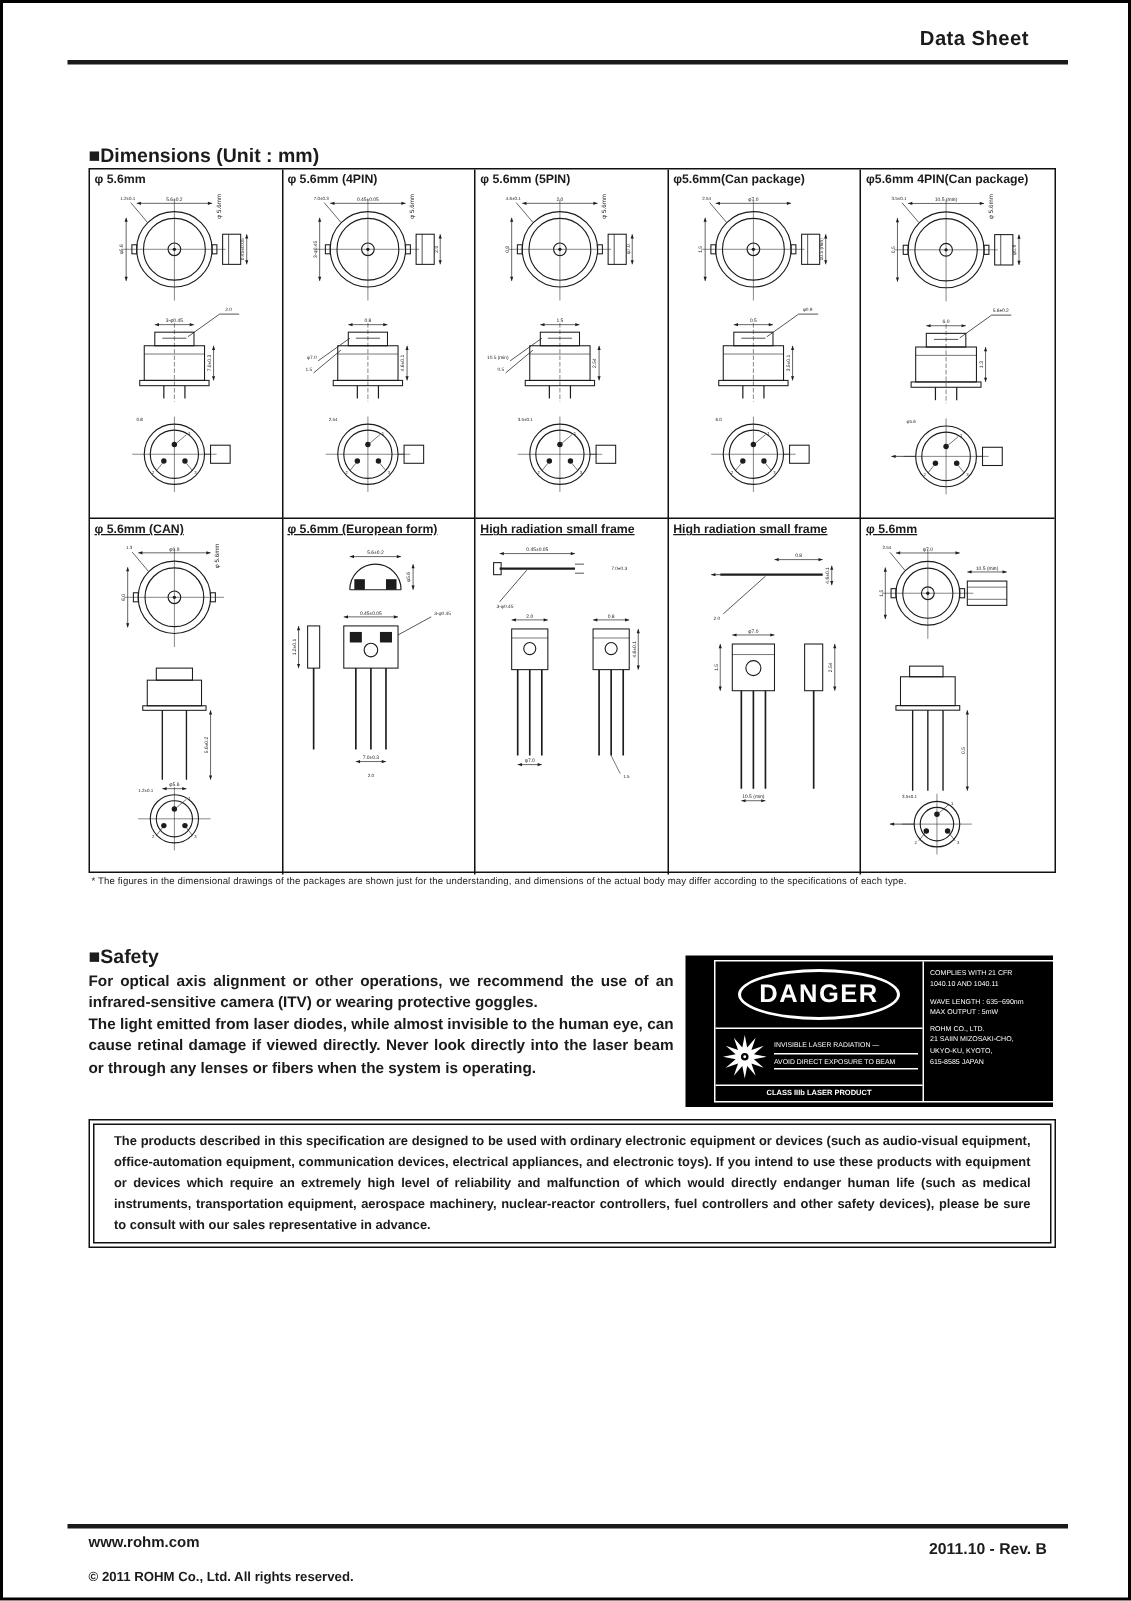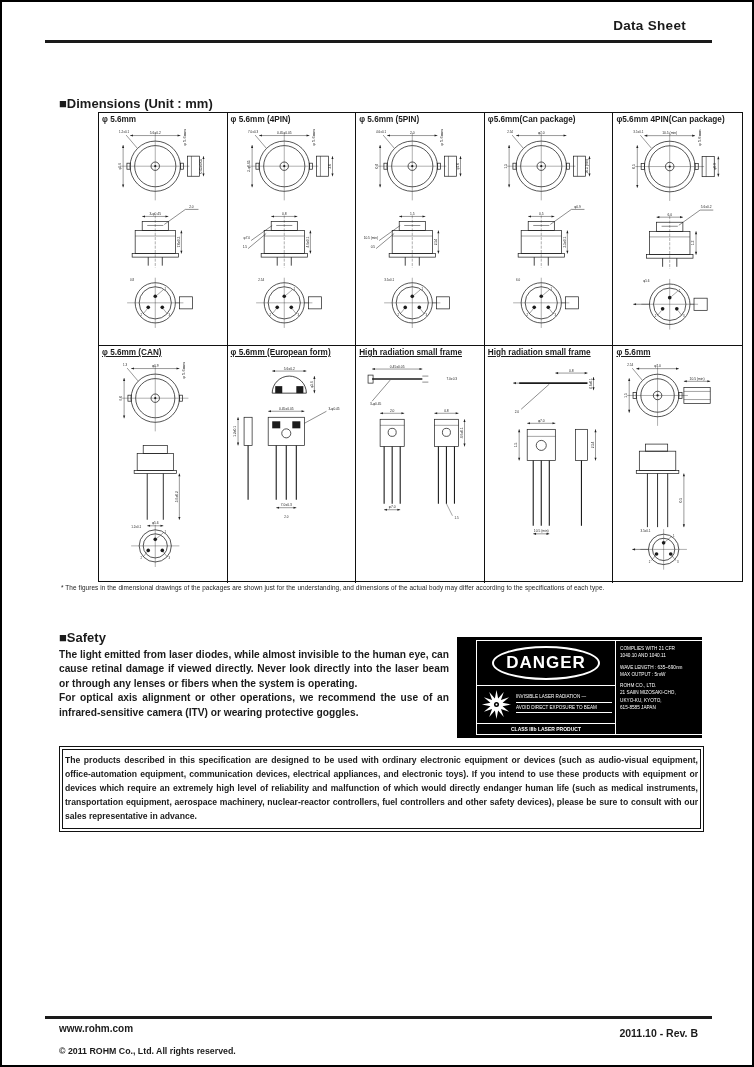--- a/index.html
+++ b/index.html
@@ -12,21 +12,21 @@
   .hrule.top{top:38px;}
   .hrule.bot{top:1014px;}
   
   .titlebar{position:absolute;top:71px;left:57px;width:645px;height:21px;background:#111;}
   .titlebox{position:absolute;top:-5px;left:0;background:#fff;padding:3px 14px 3px 3px;
             font-size:20px;font-weight:bold;white-space:nowrap;}
   .dims{position:absolute;top:94px;left:57px;font-size:13px;font-weight:bold;}
   
   .pkg-grid{position:absolute;top:110px;left:57px;width:645px;height:470px;
             display:grid;grid-template-columns:repeat(5,1fr);grid-template-rows:233px 237px;
-            border:1.2px solid #111;box-sizing:border-box;background:#fff;margin-left:39px;}
+            border:1.2px solid #111;box-sizing:border-box;background:#fff;}
   .pkg-cell{position:relative;border-right:1px solid #111;border-bottom:1px solid #111;overflow:hidden;}
   .pkg-cell:nth-child(5n){border-right:none;}
   .pkg-cell:nth-child(n+6){border-bottom:none;text-decoration:underline;}
   .pkg-title{display:block;font-size:8.2px;font-weight:bold;padding:2px 2px 0 3px;
              white-space:nowrap;overflow:hidden;line-height:1.15;}
   .pkg-cell svg{display:block;width:100%;height:calc(100% - 13px);}
   svg text{font-family:"Liberation Sans",sans-serif;}
   .footnote{position:absolute;top:582px;left:59px;width:640px;font-size:6.4px;letter-spacing:.1px;}
   
   .safety-h{position:absolute;top:628px;left:57px;font-size:13px;font-weight:bold;text-align:center;}
@@ -49,21 +49,21 @@
   .dl-warn-txt div{color:#fff;font-size:4.6px;line-height:1.5;border-bottom:1px solid #fff;
                    padding-bottom:1px;margin-bottom:2px;white-space:nowrap;}
   .dl-class{color:#fff;font-size:5px;font-weight:bold;text-align:center;border-top:1px solid #fff;
             padding:2px 0 2px 0;white-space:nowrap;}
   .dl-right{flex:1;padding:4px 4px;}
   .dl-right div{color:#fff;font-size:4.7px;line-height:1.55;white-space:nowrap;}
   .dl-right div.gap{height:4px;}
   
   .disc-out{position:absolute;top:744px;left:57px;width:645px;border:1.4px solid #111;
             box-sizing:border-box;padding:2px;}
-  .disc-in{border:1px solid #111;padding:4px 2px;font-size:8.6px;font-weight:600;
+  .disc-in{border:1px solid #111;padding:4px 13px;font-size:8.6px;font-weight:600;
            line-height:1.62;text-align:justify;}
   
   .f-left{position:absolute;top:1021px;left:57px;}
   .f-site{font-size:10px;font-weight:bold;}
   .f-copy{font-size:8.8px;font-weight:600;margin-top:12px;}
   .f-page{position:absolute;top:1027px;left:0;width:100%;text-align:center;
           font-size:10px;font-weight:bold;}
   .f-rev{position:absolute;top:1025px;right:54px;font-size:10.5px;font-weight:bold;}
 </style>
 </head>
@@ -645,22 +645,22 @@
           <line x1="19" y1="190" x2="35" y2="190" stroke="#1c1c1c" stroke-width="0.5"></line>
           <polygon points="19,190 21.8,188.95 21.8,191.05" fill="#1c1c1c"></polygon>
         </svg>
       </div>
     </div>
 
   <div class="footnote">* The figures in the dimensional drawings of the packages are shown just for the understanding, and dimensions of the actual body may differ according to the specifications of each type.</div>
 
   <div class="safety-h">■Safety</div>
   <div class="safety-p">
+    <p>For optical axis alignment or other operations, we recommend the use of an infrared-sensitive camera (ITV) or wearing protective goggles.</p>
     <p>The light emitted from laser diodes, while almost invisible to the human eye, can cause retinal damage if viewed directly. Never look directly into the laser beam or through any lenses or fibers when the system is operating.</p>
-    <p>For optical axis alignment or other operations, we recommend the use of an infrared-sensitive camera (ITV) or wearing protective goggles.</p>
   </div>
 
   <div class="danger">
     <div class="dl-in">
       <div class="dl-left">
         <div class="dl-oval-wrap">
           <div class="dl-oval">
             <span>DANGER</span>
           </div>
         </div>

